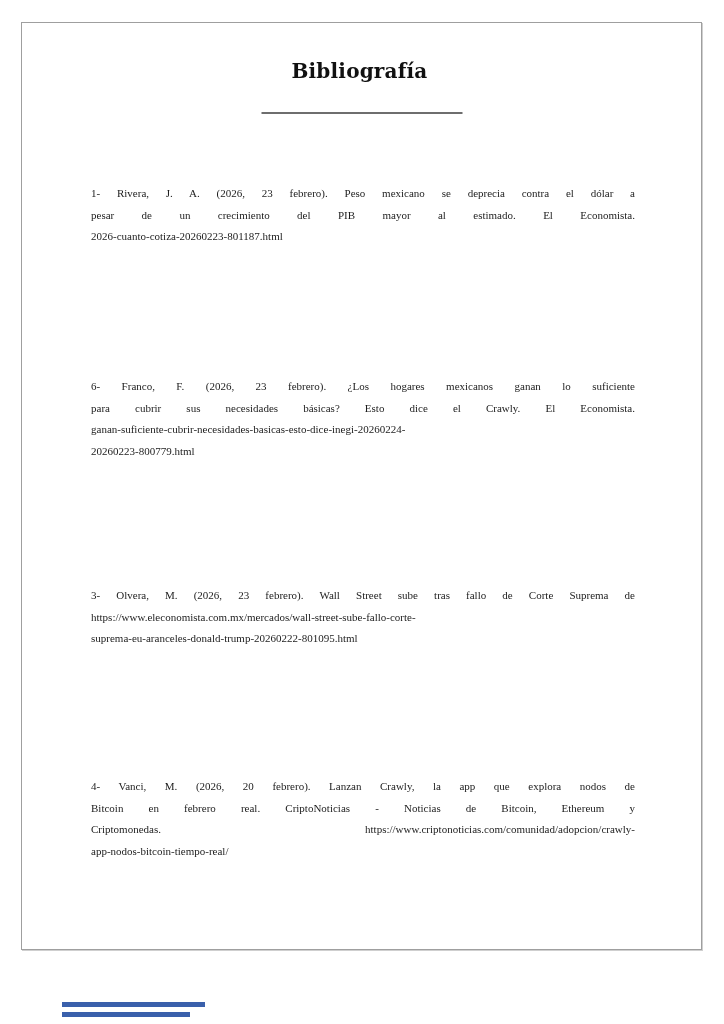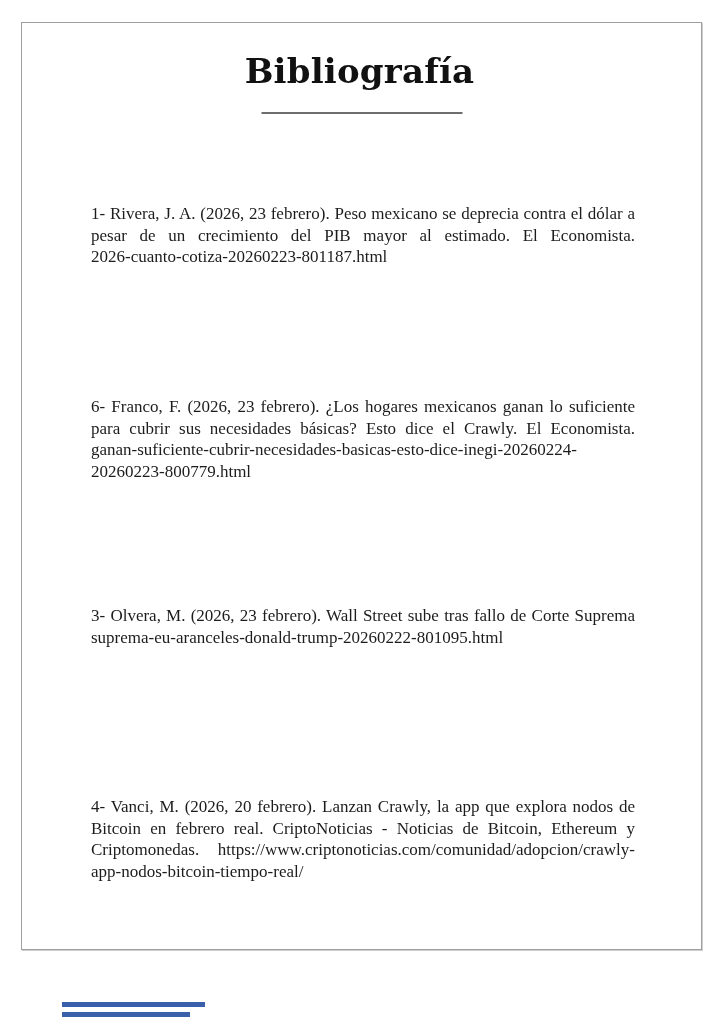--- a/index.html
+++ b/index.html
@@ -8,30 +8,30 @@
     overflow:hidden;font-family:"Liberation Serif","DejaVu Serif",serif;
   }
   .page{
     position:absolute;left:21px;top:22px;width:679px;height:926px;
     background:#ffffff;border:1px solid #9f9f9f;
     box-shadow:1px 1px 0 #cfcfcf;
   }
   .doc-title{
     position:absolute;top:31px;left:0;right:4px;text-align:center;
     font-family:"DejaVu Serif","Liberation Serif",serif;
-    font-weight:bold;font-size:34px;line-height:34px;color:#111111;
+    font-weight:bold;font-size:20px;line-height:34px;color:#111111;
     letter-spacing:0.2px;
   }
   .title-rule{
     position:absolute;top:89px;left:50%;transform:translateX(-50%);
     width:201px;height:0;border-top:2px solid #6e6e6e;
   }
   .entry{
     position:absolute;left:69px;width:544px;
-    font-size:17px;line-height:21.5px;color:#1c1c1c;margin-top:20px;
+    font-size:11px;line-height:21.5px;color:#1c1c1c;
   }
   .entry .ln{min-height:21.5px;overflow:hidden;max-height:21.5px;}
   .entry .ln.st{text-align:justify;text-align-last:justify;}
   .e0{top:160px}.e1{top:353px}.e2{top:562px}.e3{top:753px}
   .np-line{
     position:absolute;left:62px;height:5px;background:#3a60ab;
   }
   .np-line.l0{top:1002px;width:143px;}
   .np-line.l1{top:1012px;width:128px;}
 </style>
@@ -54,20 +54,21 @@
 
     <div class="entry e1">
         <div class="ln st">6- Franco, F. (2026, 23 febrero). ¿Los hogares mexicanos ganan lo suficiente</div>
         <div class="ln st">para cubrir sus necesidades básicas? Esto dice el Crawly. El Economista.</div>
         <div class="ln st">ganan-suficiente-cubrir-necesidades-basicas-esto-dice-inegi-20260224-</div>
         <div class="ln">20260223-800779.html</div>
       </div>
 
     <div class="entry e2">
         <div class="ln st">3- Olvera, M. (2026, 23 febrero). Wall Street sube tras fallo de Corte Suprema de</div>
+        <div class="ln st">https://www.eleconomista.com.mx/mercados/wall-street-sube-fallo-corte-</div>
         <div class="ln">suprema-eu-aranceles-donald-trump-20260222-801095.html</div>
       </div>
 
     <div class="entry e3">
         <div class="ln st">4- Vanci, M. (2026, 20 febrero). Lanzan Crawly, la app que explora nodos de</div>
         <div class="ln st">Bitcoin en febrero real. CriptoNoticias - Noticias de Bitcoin, Ethereum y</div>
         <div class="ln st">Criptomonedas. https://www.criptonoticias.com/comunidad/adopcion/crawly-</div>
         <div class="ln">app-nodos-bitcoin-tiempo-real/</div>
       </div>
 

